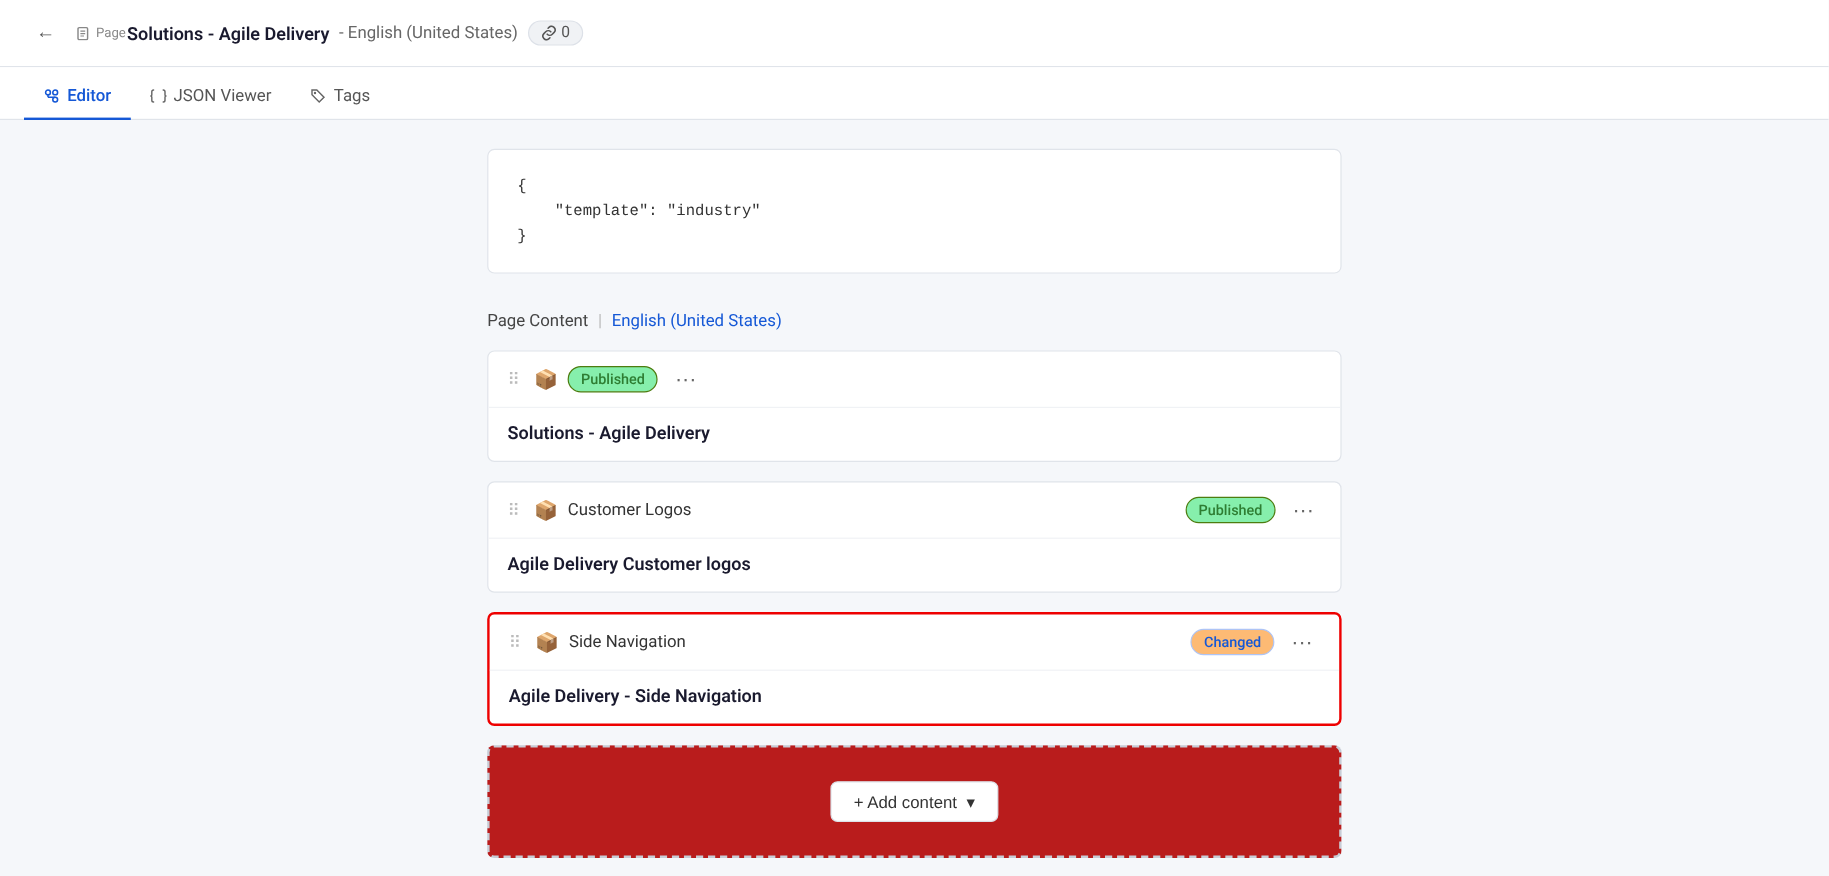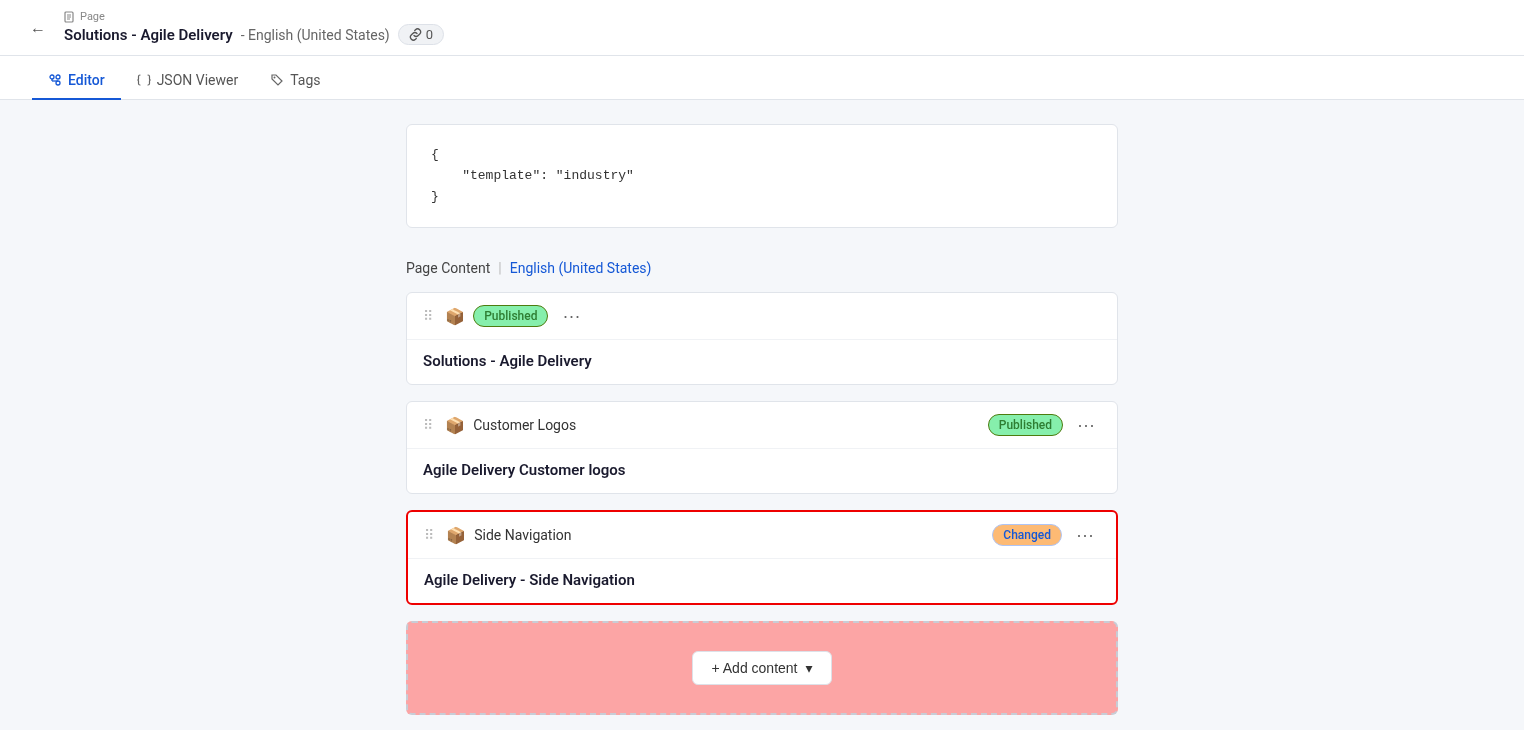--- a/index.html
+++ b/index.html
@@ -30,21 +30,21 @@
       justify-content: center;
       border-radius: 4px;
       cursor: pointer;
       color: #555;
       font-size: 16px;
       border: none;
       background: none;
     }
     .header-meta {
       display: flex;
-      flex-direction: column;
+      flex-direction: row;
       gap: 1px;
     }
     .header-page-label {
       font-size: 11px;
       color: #888;
       display: flex;
       align-items: center;
       gap: 4px;
     }
     .header-title-row {
@@ -72,21 +72,21 @@
       padding: 2px 10px;
       font-size: 13px;
       color: #555;
       cursor: pointer;
     }
 
     
     .tabs-bar {
       background: #fff;
       border-bottom: 1px solid #e0e4ea;
-      padding: 0 32px;
+      padding: 0 20px;
       display: flex;
       align-items: flex-end;
       height: 44px;
     }
     .tab {
       display: flex;
       align-items: center;
       gap: 6px;
       padding: 10px 16px;
       font-size: 14px;
@@ -219,21 +219,21 @@
     }
 
     
     .add-content-area {
       border: 2px dashed #c8cdd6;
       border-radius: 6px;
       padding: 28px;
       display: flex;
       align-items: center;
       justify-content: center;
-      background: #fca5a5;
+      background: #b91c1c;
     }
     .add-content-btn {
       display: flex;
       align-items: center;
       gap: 8px;
       background: #fff;
       border: 1px solid #dde1e8;
       border-radius: 6px;
       padding: 8px 18px;
       font-size: 14px;

